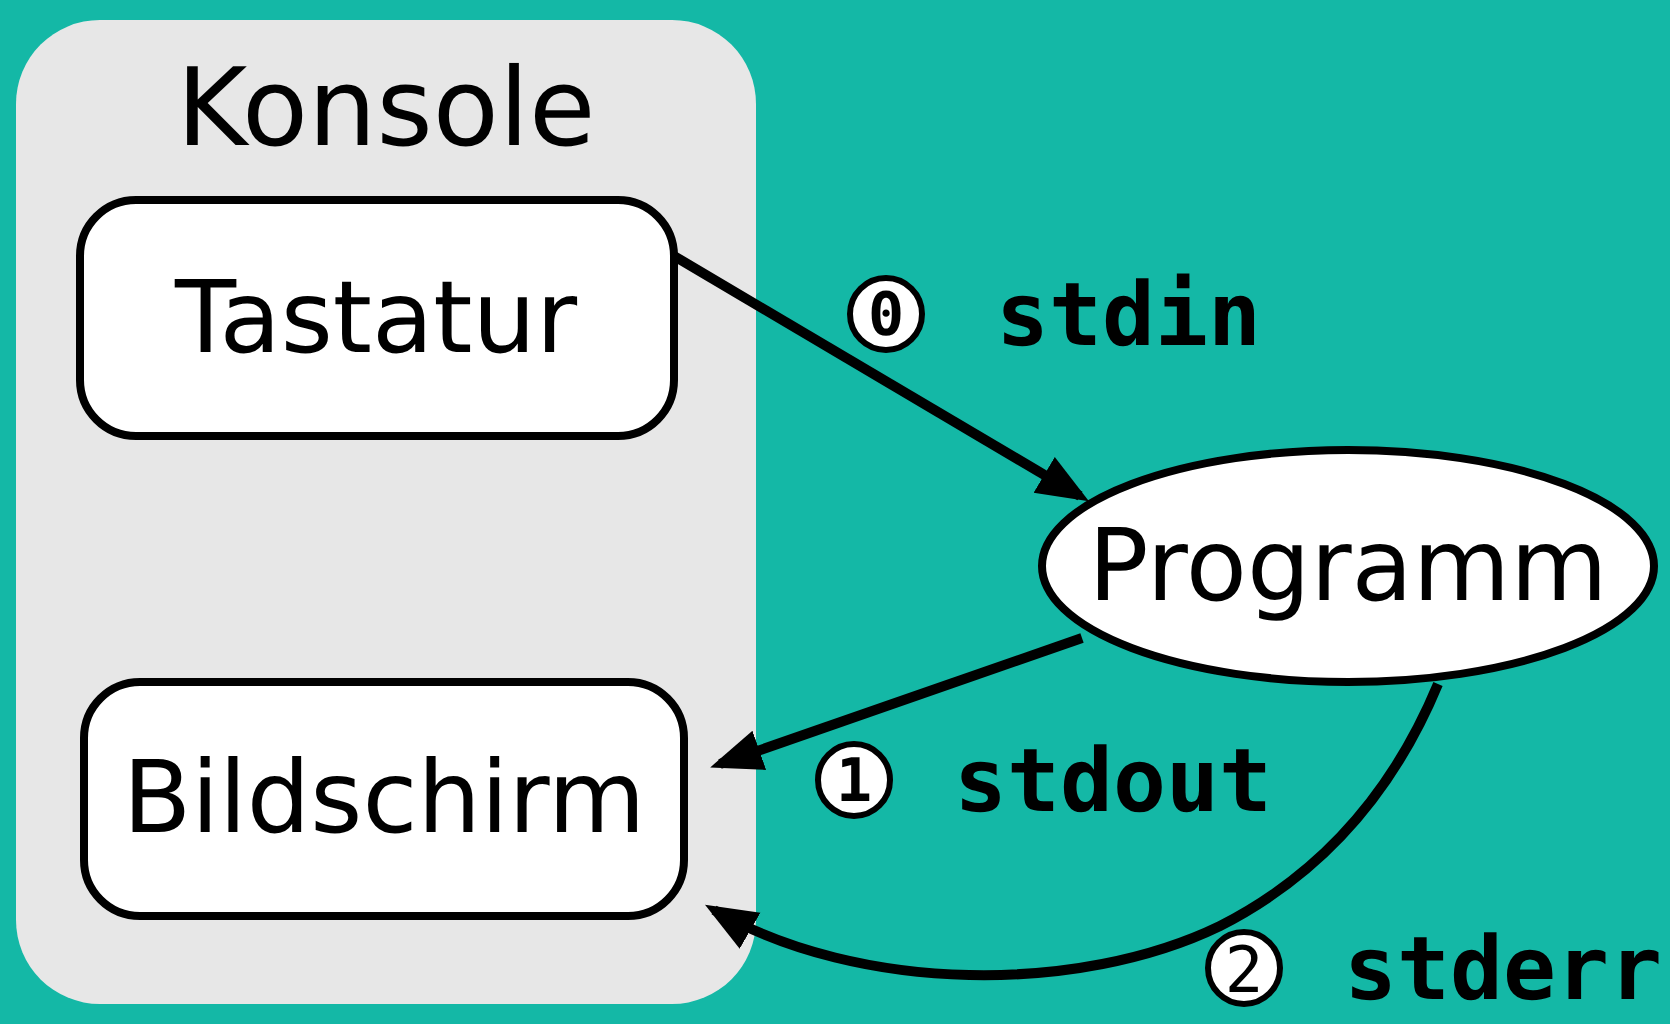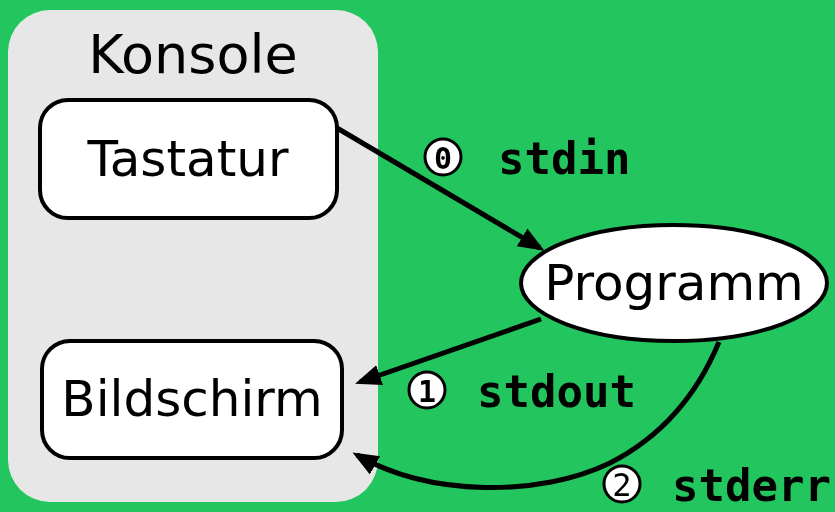--- a/index.html
+++ b/index.html
@@ -7,21 +7,21 @@
     padding: 0;
     background: #ffffff;
     width: 835px;
     height: 512px;
     overflow: hidden;
   }
   .stage {
     position: relative;
     width: 835px;
     height: 512px;
-    background: #22c55e;
+    background: #14b8a6;
   }
   svg { display: block; }
 
   .console-rect {
     stroke: none;
   }
   .node-shape {
     stroke: #000000;
     stroke-width: 4;
   }

